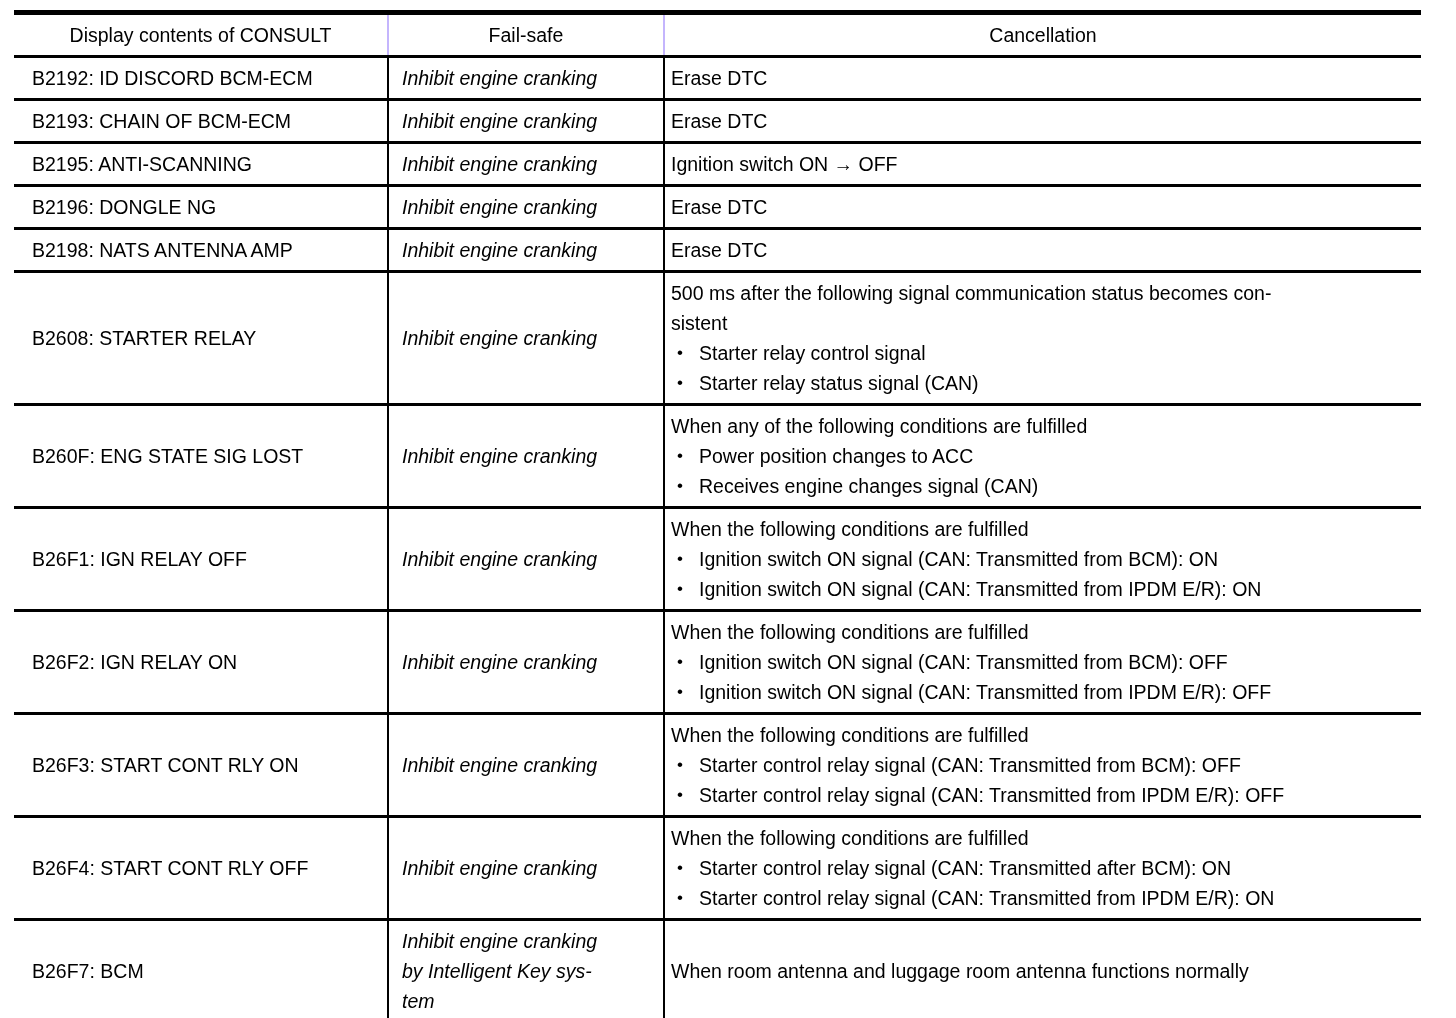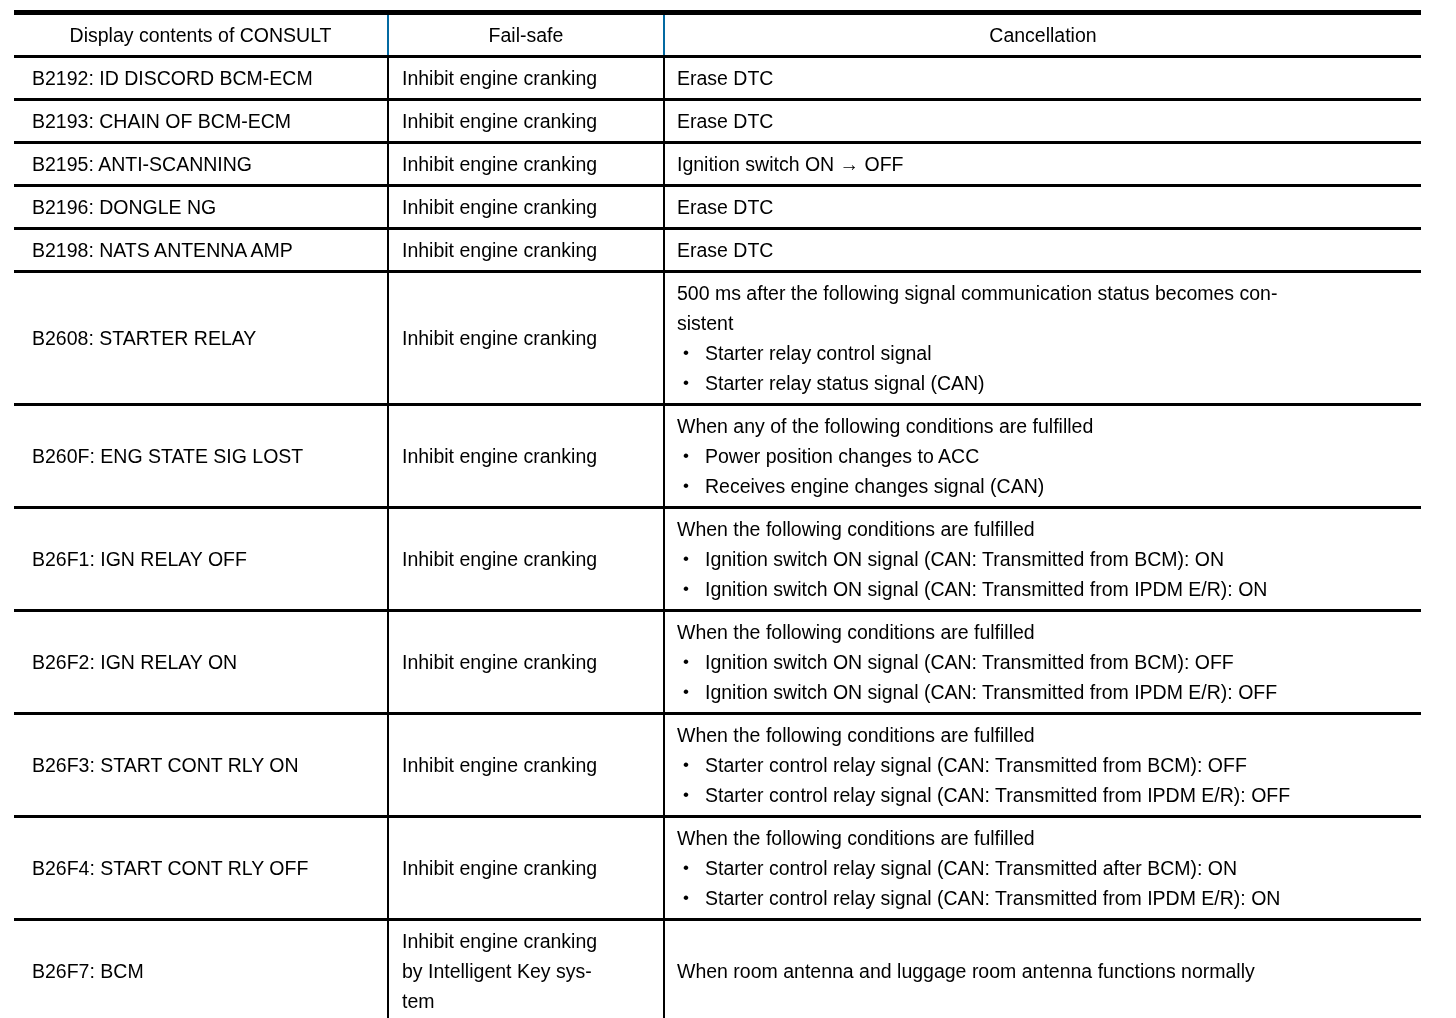--- a/index.html
+++ b/index.html
@@ -35,32 +35,32 @@
   col.c2 { width: 276px; }
   col.c3 { width: 757px; }
 
   thead th {
     font-weight: 400;
     text-align: center;
     vertical-align: middle;
     padding: 5px 10px;
     border-top: none;
   }
-  thead th + th { border-left: 2px solid #0369a1; }
+  thead th + th { border-left: 2px solid #c4b5fd; }
 
   tbody td {
     border-top: 3px solid #000;
     vertical-align: middle;
     padding: 5px 14px 5px 18px;
   }
   tbody td + td { border-left: 2px solid #000; }
 
   td.c-consult { padding-left: 18px; }
-  td.c-failsafe { padding-left: 13px; padding-right: 2px; }
-  td.c-cancel { padding-left: 12px; padding-right: 10px; }
+  td.c-failsafe { padding-left: 13px; padding-right: 2px; font-style: italic; }
+  td.c-cancel { padding-left: 6px; padding-right: 10px; }
 
   .bullet-line {
     display: flex;
     align-items: flex-start;
     padding-left: 6px;
   }
   .bullet-glyph {
     width: 22px;
     flex: 0 0 22px;
     font-size: 17px;

